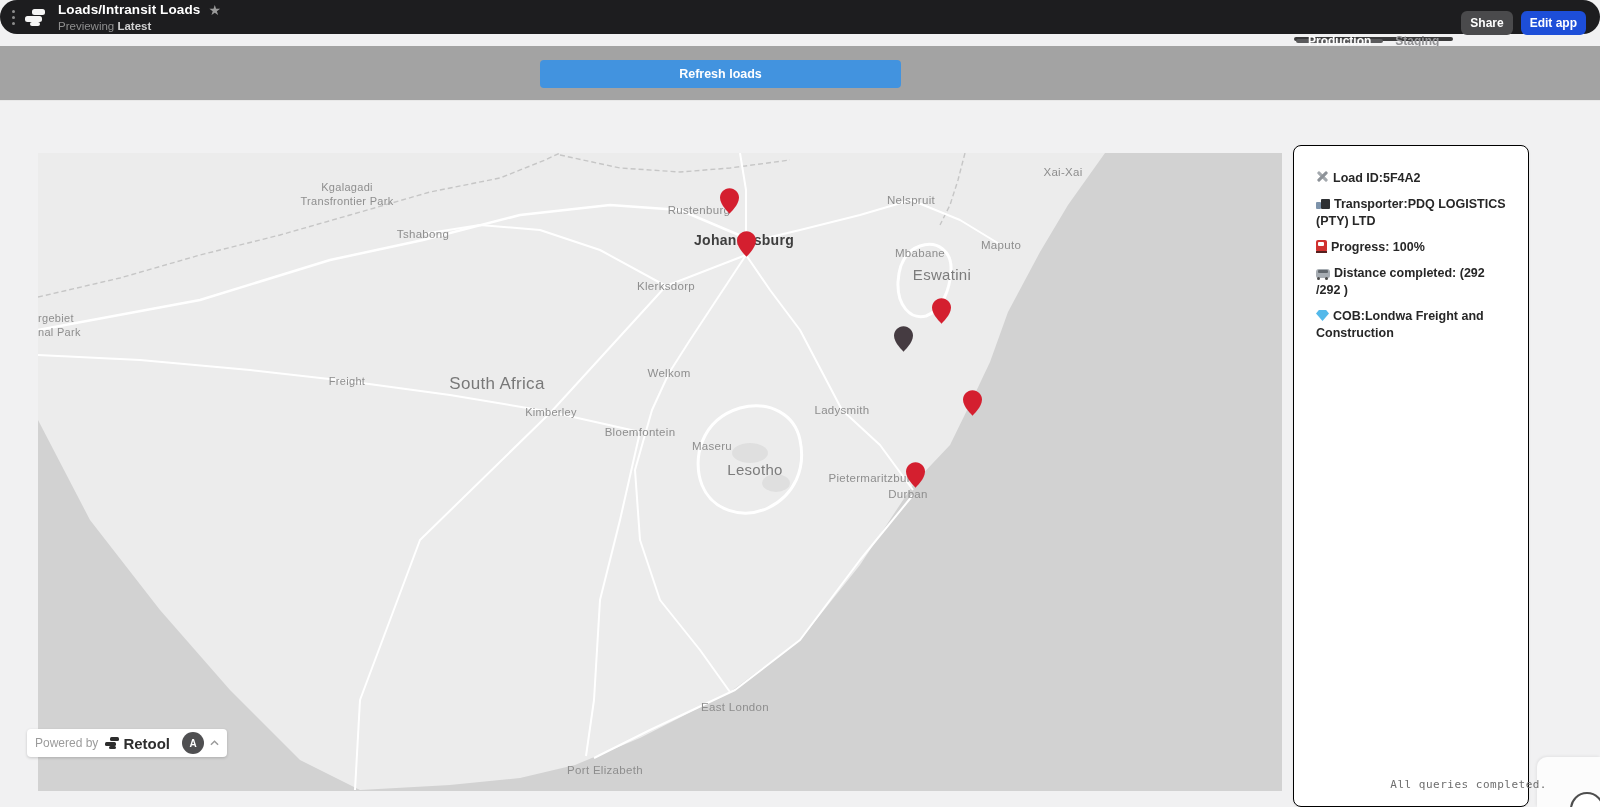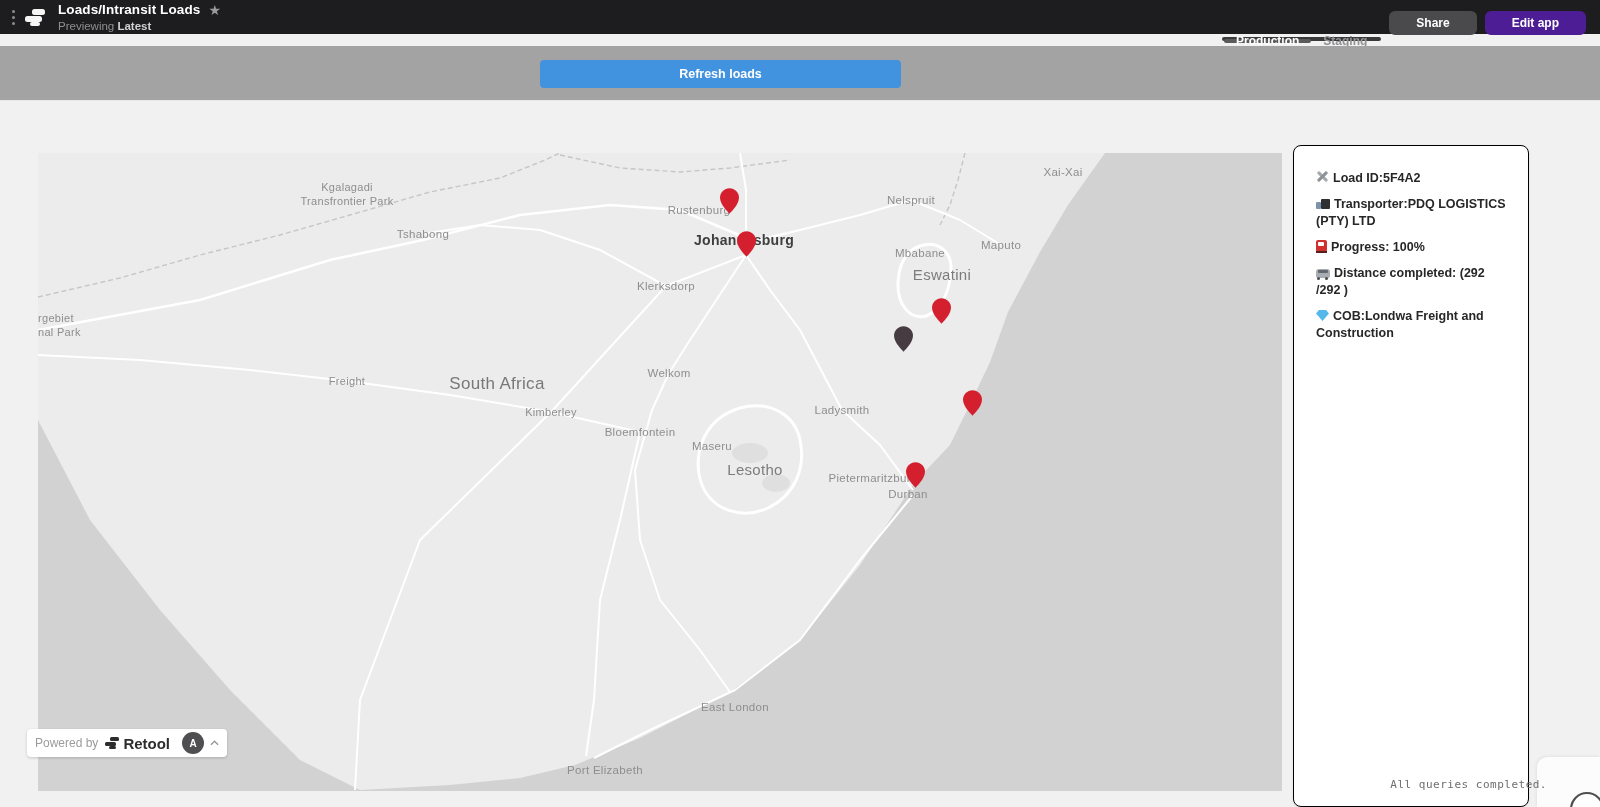--- a/index.html
+++ b/index.html
@@ -1,42 +1,42 @@
 <!DOCTYPE html>
 <html><head>
 <meta charset="utf-8">
 <style>
   * { margin:0; padding:0; box-sizing:border-box; }
   html,body { width:1600px; height:807px; overflow:hidden; background:#f1f1f2;
     font-family:"Liberation Sans", sans-serif; }
   .stage { position:relative; width:1600px; height:807px; }
 
   
-  .app-header { position:absolute; left:0; top:0; width:1600px; height:34px; background:#1d1d1f; display:flex; align-items:center; }
+  .app-header { position:absolute; left:0; top:0; width:1600px; height:34px; background:#1d1d1f; display:flex; align-items:center;border-radius:22px; }
   .kebab { width:4px; margin-left:12px; display:flex; flex-direction:column; gap:3px; }
   .kebab i { width:3px; height:3px; border-radius:50%; background:#8d8d8d; display:block; }
   .retool-mark { margin-left:8px; width:22px; height:18px; position:relative; }
   .retool-mark b { position:absolute; background:#f5f5f5; border-radius:2.5px; display:block; }
   .retool-mark .b1 { left:8px; top:1px; width:13px; height:6px; }
   .retool-mark .b2 { left:1px; top:8px; width:17px; height:6px; }
   .retool-mark .b3 { left:6px; top:14px; width:10px; height:4px; }
   .title-block { margin-left:12px; }
   .title-row { display:flex; align-items:center; gap:8px; }
   .app-title { color:#fff; font-size:13.5px; font-weight:bold; letter-spacing:.1px; }
   .star { color:#9a9a9a; font-size:14px; font-family:"DejaVu Sans", sans-serif; line-height:1; }
   .subtitle { margin-top:3px; font-size:11.5px; color:#8f8f8f; }
   .subtitle a { color:#d2d2d2; font-weight:bold; }
   .header-right { position:absolute; right:14px; top:11px; height:24px; display:flex; gap:8px; }
   .seg { display:flex; background:#3a3a3b; border-radius:6px; padding:2px;margin-top:26px; }
   .seg .opt { font-size:12px; font-weight:bold; padding:2px 12px; border-radius:5px; display:flex; align-items:center; }
   .seg .opt.active { background:#5a5a5c; color:#fdfdfd; }
   .seg .opt.idle { color:#929295; background:transparent; }
-  .hbtn { border:none; border-radius:6px; font-size:12px; font-weight:bold; color:#fff; padding:0 27px; font-family:inherit; }
+  .hbtn { border:none; border-radius:6px; font-size:12px; font-weight:bold; color:#fff; padding:0 9px; font-family:inherit; }
   .hbtn.share { background:#4a4a4c; }
-  .hbtn.edit { background:#4c1d95; }
+  .hbtn.edit { background:#1d4ed8; }
 
   
   .toolbar { position:absolute; left:0; top:46px; width:1600px; height:55px; background:#a3a3a3; border-bottom:1px solid #e8e8e8; }
   .refresh-btn { position:absolute; left:540px; top:14px; width:361px; height:28px; background:#4293df; color:#fff;
     border:none; border-radius:4px; font-size:12.5px; font-weight:bold; font-family:inherit; }
 
   
   .map { position:absolute; left:38px; top:153px; width:1244px; height:638px; background:#ececec; overflow:hidden; }
   .map svg.base { position:absolute; left:0; top:0; }
   .map-label { position:absolute; transform:translate(-50%,-50%); color:#8e8e8e; white-space:pre-line; text-align:center;

